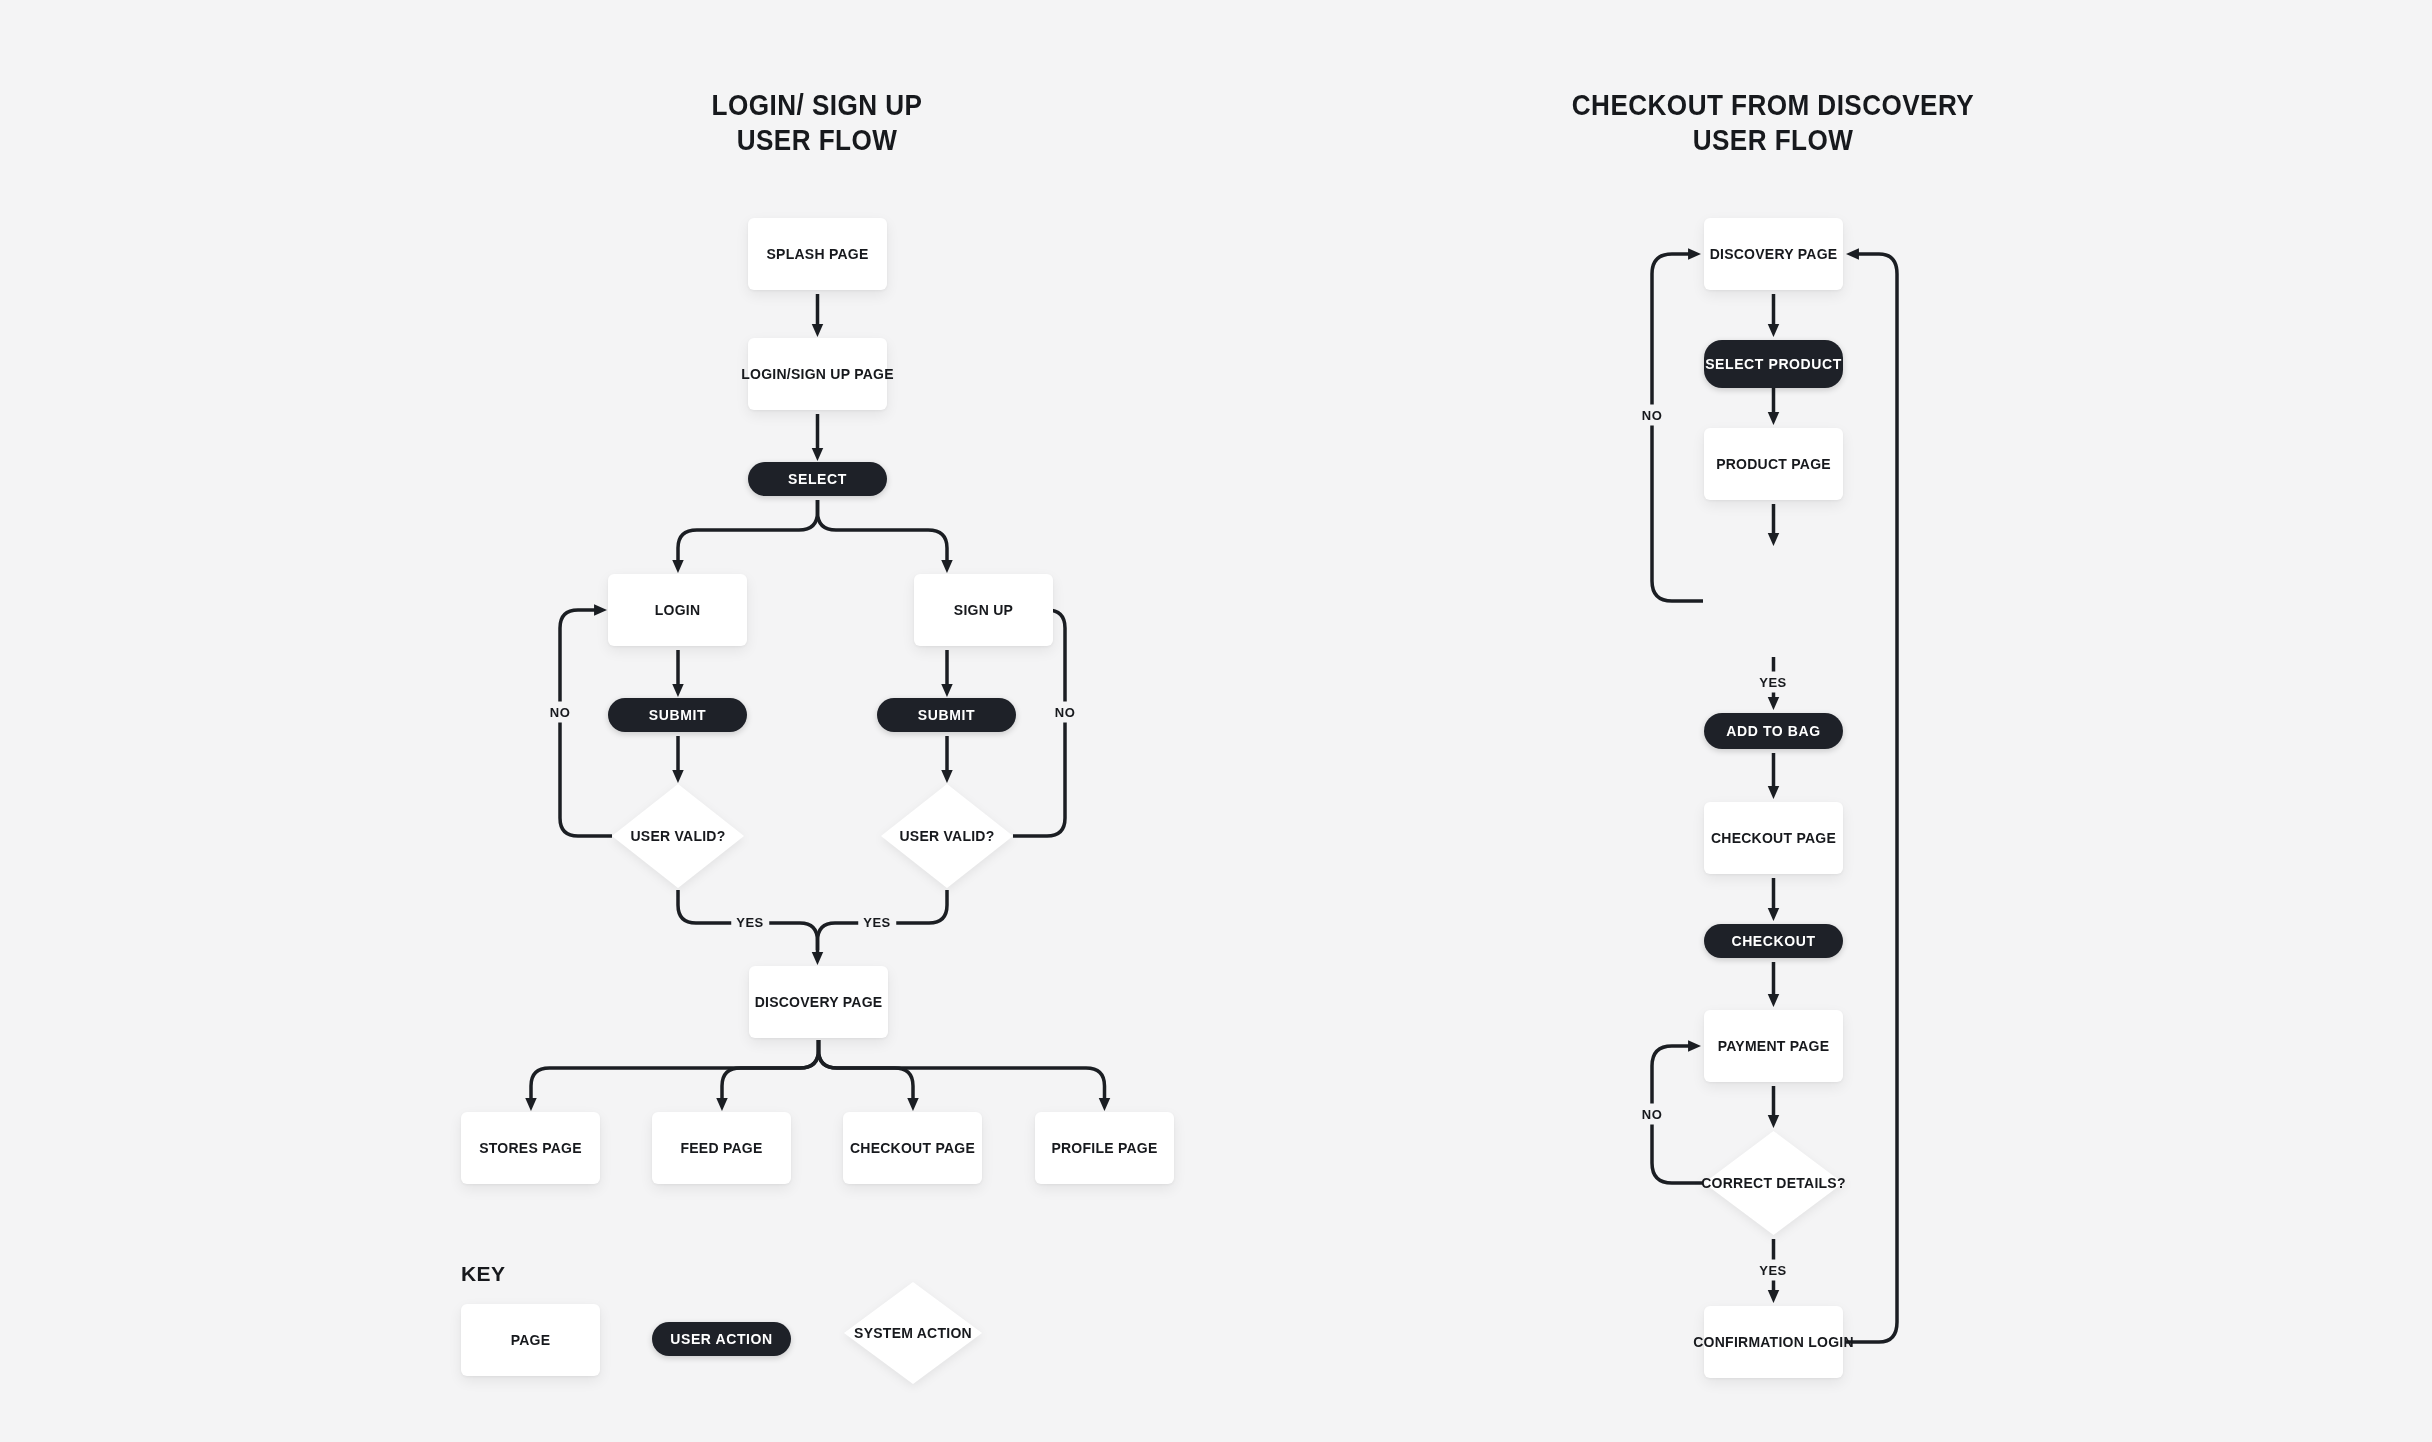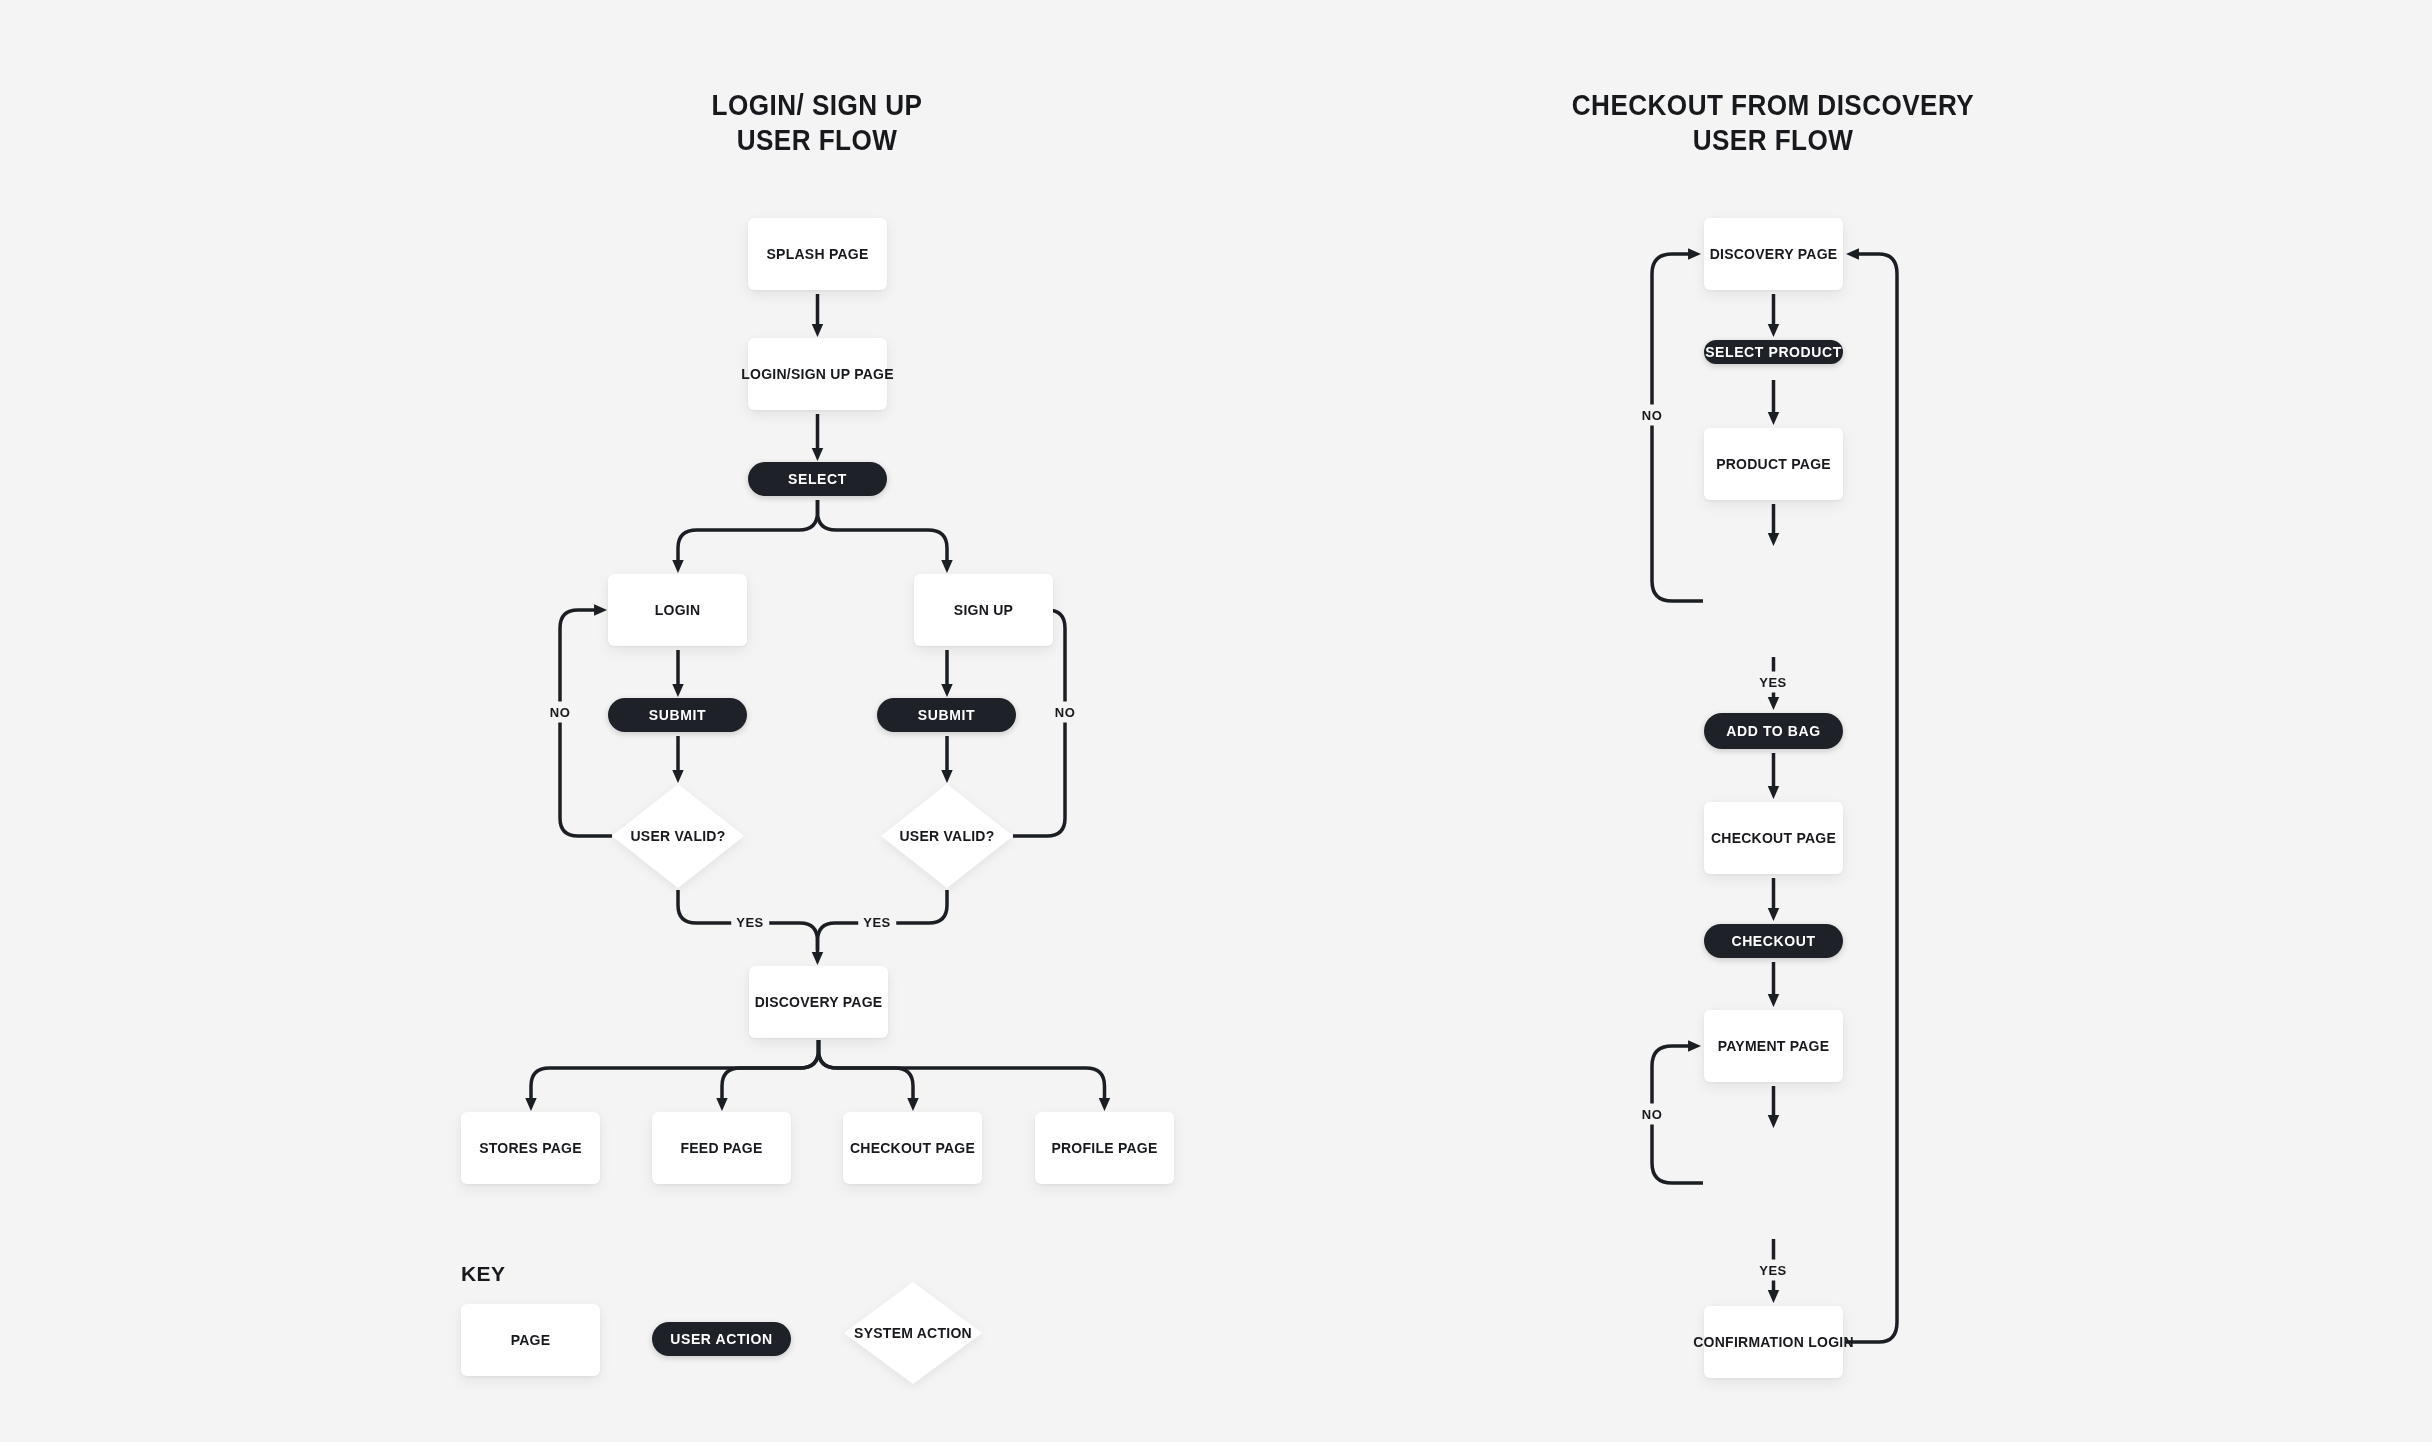--- a/index.html
+++ b/index.html
@@ -142,37 +142,41 @@
   </div>
 
   <div class="edge-label" style="left:560px;top:712px;">NO</div>
   <div class="edge-label" style="left:1065px;top:712px;">NO</div>
   <div class="edge-label" style="left:750px;top:922px;">YES</div>
   <div class="edge-label" style="left:877px;top:922px;">YES</div>
 
   <div class="node" style="left:1704px;top:218px;width:139px;height:72px;">
     <span class="node-label">DISCOVERY PAGE</span>
   </div>
-  <div class="pill" style="left:1704px;top:340px;width:139px;height:24px;">
+  <div class="pill" style="left:1704px;top:340px;width:139px;height:48px;">
     <span class="node-label">SELECT PRODUCT</span>
   </div>
   <div class="node" style="left:1704px;top:428px;width:139px;height:72px;">
     <span class="node-label">PRODUCT PAGE</span>
   </div>
   <div class="pill" style="left:1704px;top:713px;width:139px;height:36px;">
     <span class="node-label">ADD TO BAG</span>
   </div>
   <div class="node" style="left:1704px;top:802px;width:139px;height:72px;">
     <span class="node-label">CHECKOUT PAGE</span>
   </div>
   <div class="pill" style="left:1704px;top:924px;width:139px;height:34px;">
     <span class="node-label">CHECKOUT</span>
   </div>
   <div class="node" style="left:1704px;top:1010px;width:139px;height:72px;">
     <span class="node-label">PAYMENT PAGE</span>
+  </div>
+  <div class="diamond-wrap" style="left:1704px;top:1131px;width:139px;height:104px;">
+    <span class="diamond-shape"></span>
+    <span class="node-label">CORRECT DETAILS?</span>
   </div>
   <div class="node" style="left:1704px;top:1306px;width:139px;height:72px;">
     <span class="node-label">CONFIRMATION LOGIN</span>
   </div>
 
   <div class="edge-label" style="left:1652px;top:415px;">NO</div>
   <div class="edge-label" style="left:1773px;top:682px;">YES</div>
   <div class="edge-label" style="left:1652px;top:1114px;">NO</div>
   <div class="edge-label" style="left:1773px;top:1270px;">YES</div>
 

